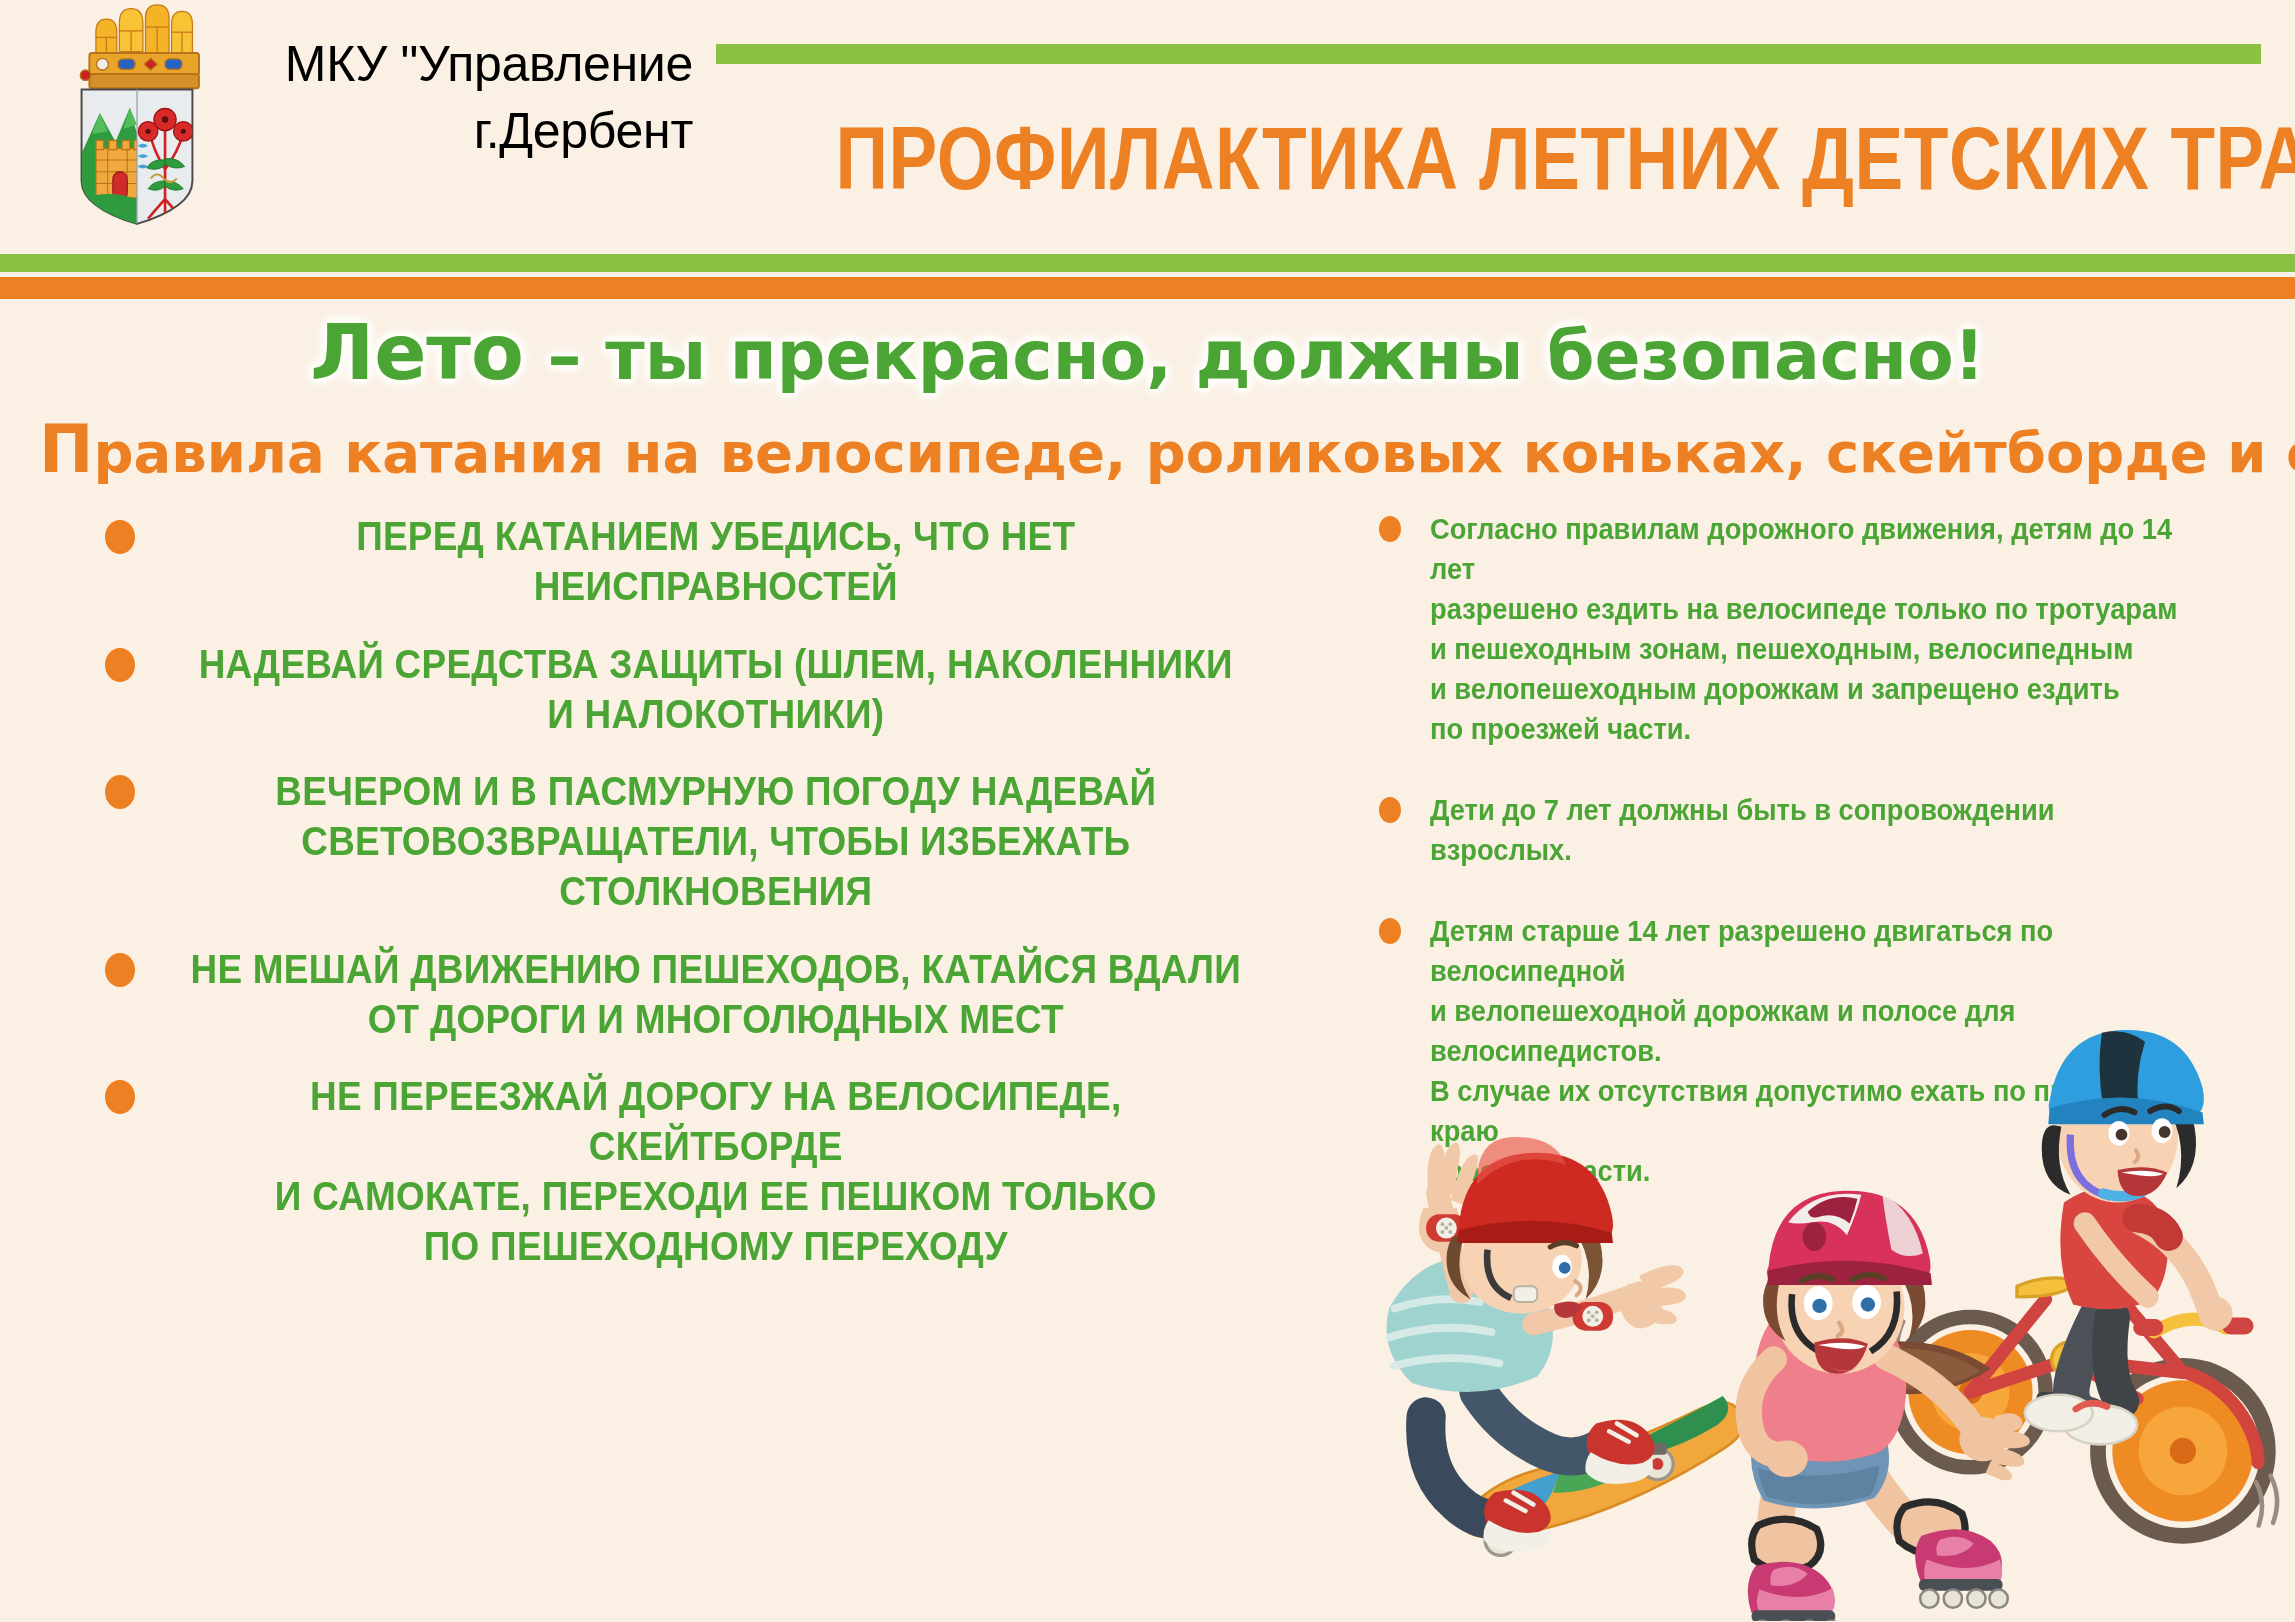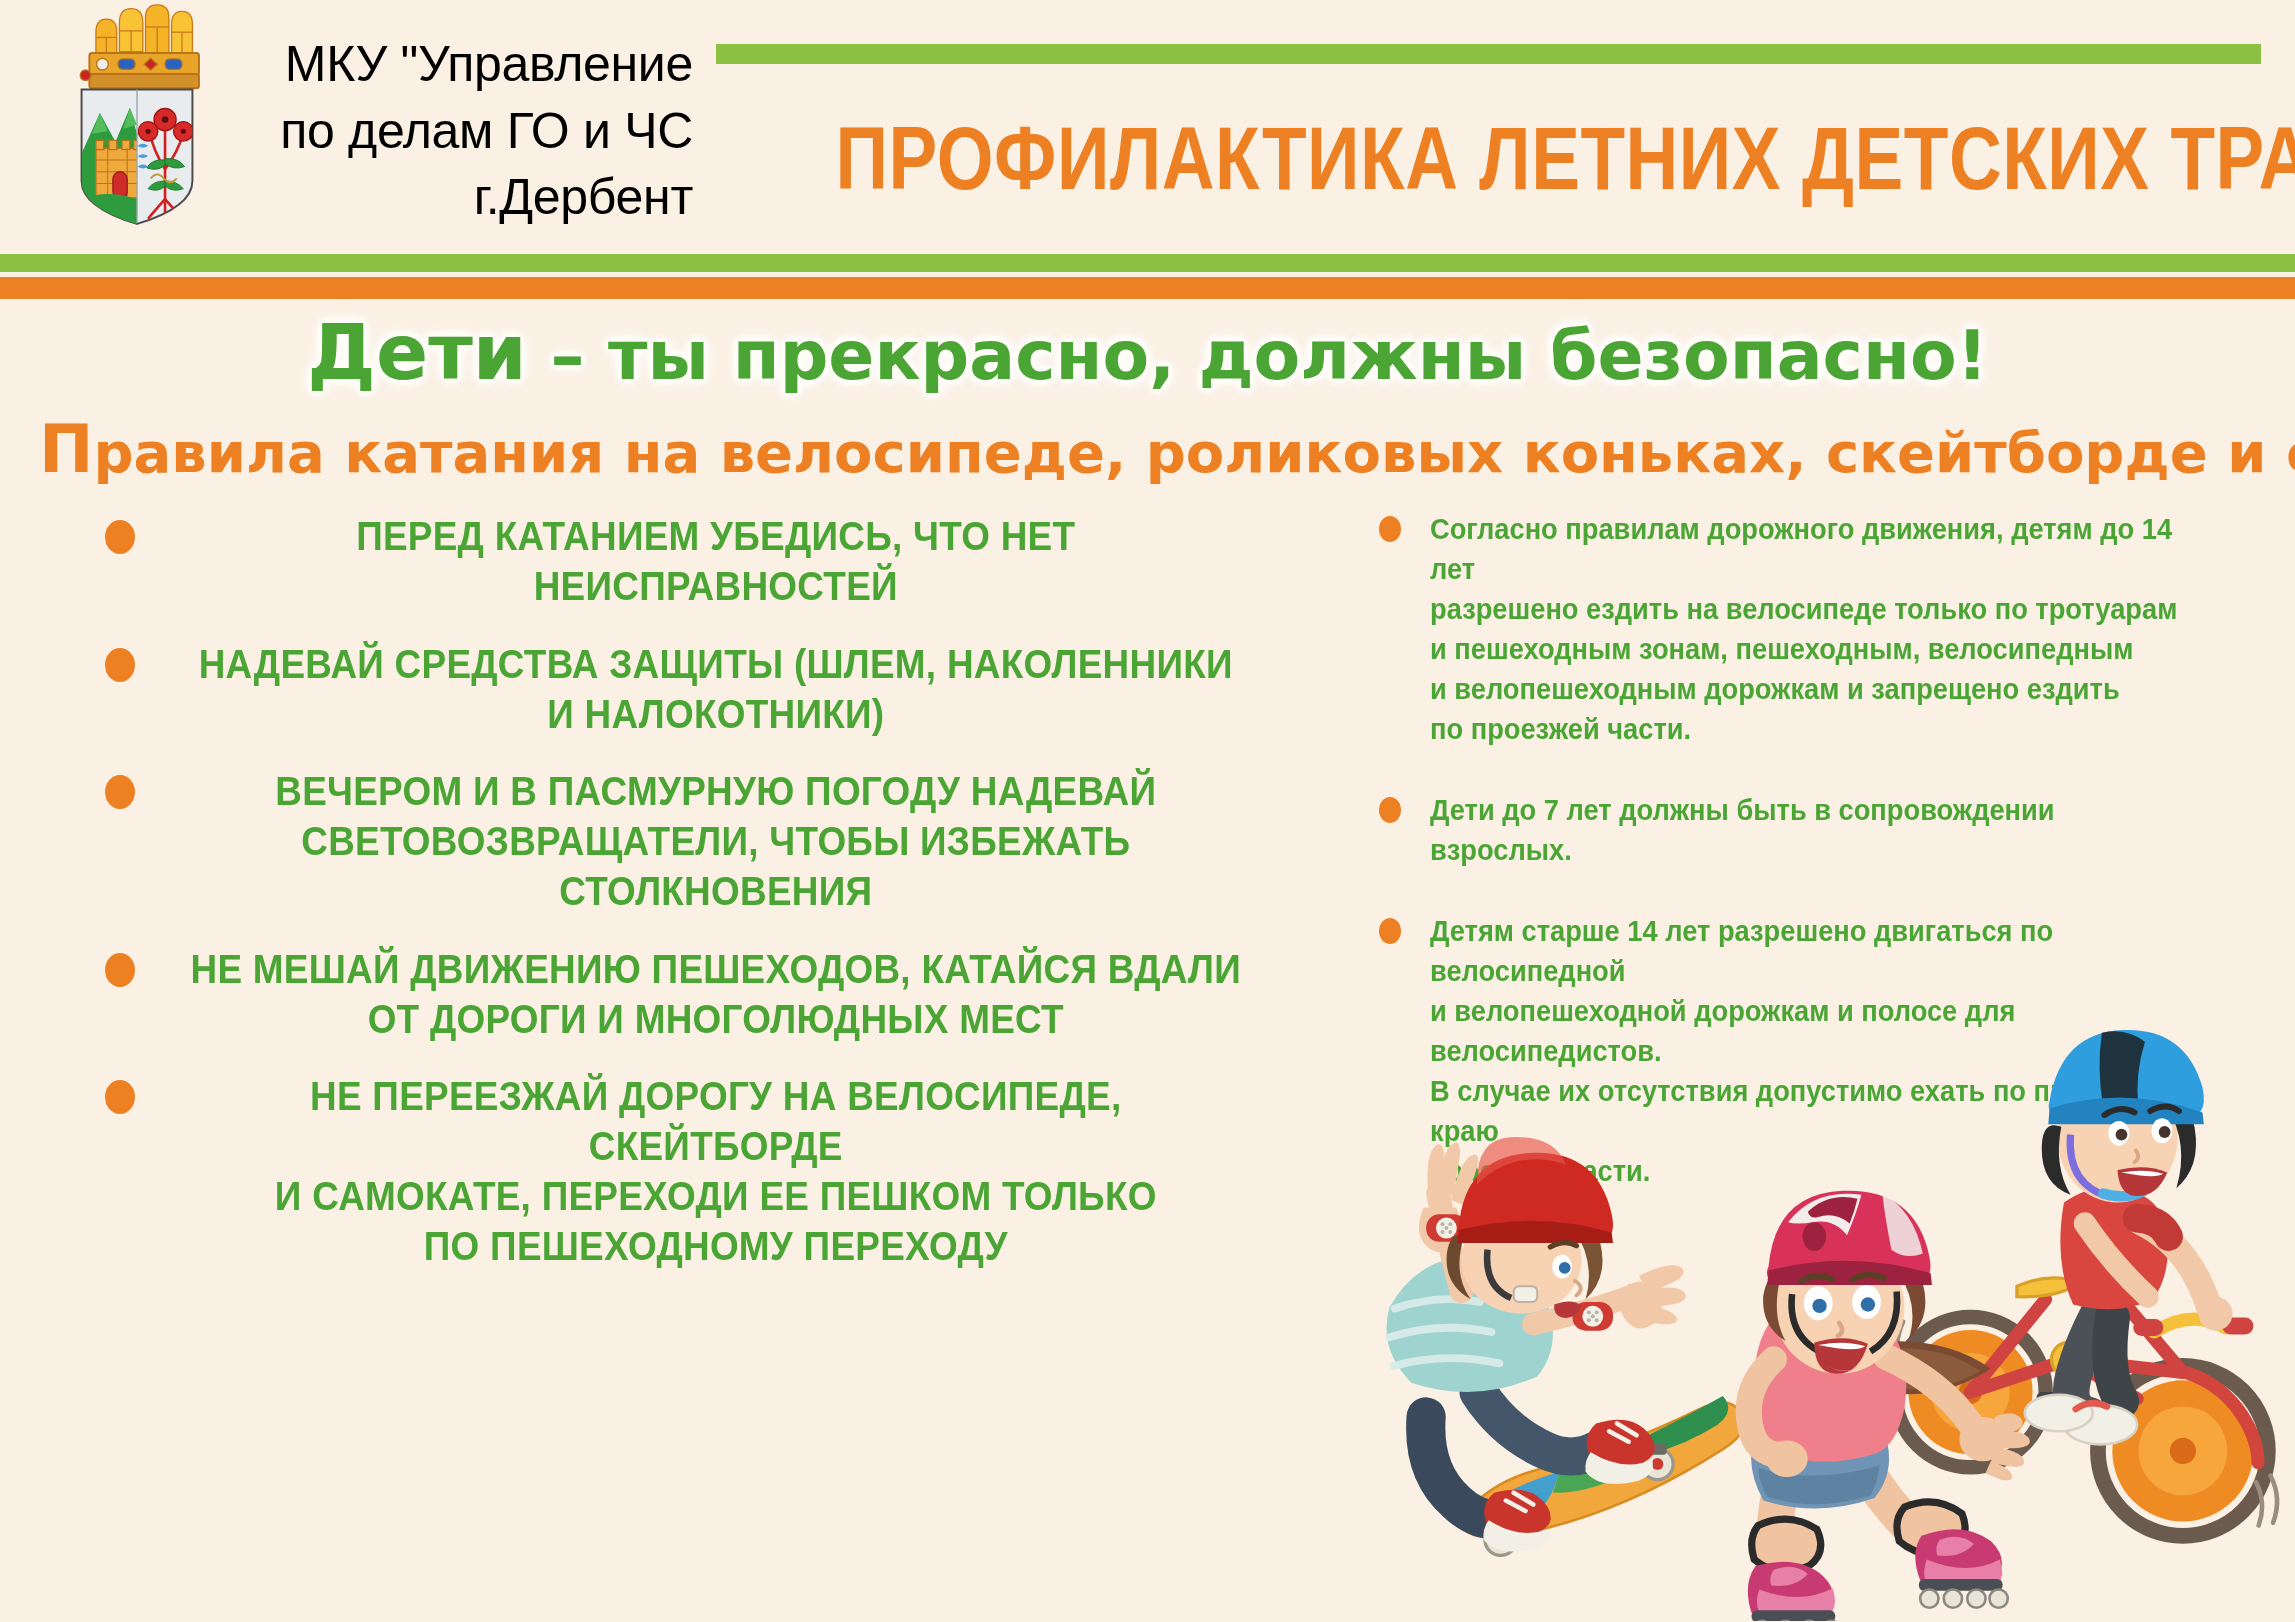--- a/index.html
+++ b/index.html
@@ -293,34 +293,33 @@
             <path d="M116 250 q8 -6 16 0 q-8 6 -16 0 Z"></path>
           </g>
         </g>
 
         <line x1="115" y1="132" x2="115" y2="336" stroke="#9aa3a8" stroke-width="2"></line>
       </svg>
     </div>
 
     <div id="org-name">
       <span class="org-line">МКУ "Управление</span>
-      <span class="org-line">по делам ГО и ЧС</span>
       <span class="org-line">г.Дербент</span>
     </div>
 
     <div id="rule-green-top"></div>
 
     <div id="main-title">ПРОФИЛАКТИКА ЛЕТНИХ ДЕТСКИХ ТРАВМ</div>
   </div>
 
   <div id="rule-green-band"></div>
   <div id="rule-orange-band"></div>
 
   <div id="subtitle">
-    <span class="lead">Дети</span><span> – ты прекрасно, должны безопасно!</span>
+    <span class="lead">Лето</span><span> – ты прекрасно, должны безопасно!</span>
   </div>
 
   <div id="section-heading">
     <span class="cap">П</span><span>равила  катания на велосипеде, роликовых коньках, скейтборде и самокате</span>
   </div>
 
   <div id="col-left">
 
     <div class="rule-item">
       <span class="bullet"></span>

